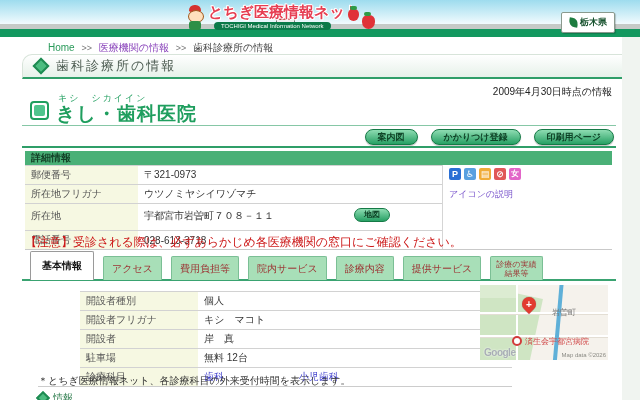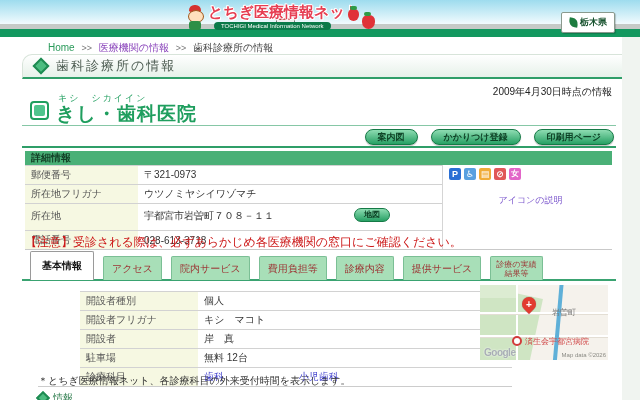--- a/index.html
+++ b/index.html
@@ -79,21 +79,21 @@
   .d-right{position:absolute;right:0;top:0;bottom:0;width:170px;border-left:1px solid #d5d5d5;background:#fff;
       padding:3px 0 0 6px;box-sizing:border-box;}
   .icon-row{display:flex;gap:3px;}
   .sicon{width:12px;height:12px;border-radius:2px;color:#fff;font-size:9px;font-weight:bold;
       display:flex;align-items:center;justify-content:center;line-height:1;}
   .ic-p{background:#2b6fd4;}
   .ic-w{background:#58a0e0;}
   .ic-c{background:#f0ac38;}
   .ic-n{background:#e05858;}
   .ic-f{background:#e265c8;font-size:8px;}
-  .icon-note{font-size:9px;color:#7a55cc;margin-top:14px;cursor:pointer;text-align:center;}
+  .icon-note{font-size:9px;color:#7a55cc;margin-top:8px;cursor:pointer;}
   
   .notice{position:absolute;left:25px;top:234px;font-size:12px;color:#cc1818;}
   
   .tabs{position:absolute;left:30px;top:251px;display:flex;align-items:flex-end;gap:9px;z-index:2;}
   .tab{height:23px;padding:0 8px;background:#a8dfb8;border:1px solid #7bbf95;border-bottom:none;
       font-size:10px;color:#9c3333;display:flex;align-items:center;justify-content:center;cursor:pointer;
       border-radius:2px 2px 0 0;}
   .tab.active{height:28px;background:#fff;border:1px solid #9a9a9a;border-bottom:none;color:#111;
       font-weight:bold;padding:0 11px;}
   .tab.two-line{flex-direction:column;font-size:8px;line-height:9px;padding:0 5px;}
@@ -220,22 +220,22 @@
         <div class="icon-note">アイコンの説明</div>
       </div>
     </div>
   </div>
 
   <div class="notice">【注意】受診される際は、必ずあらかじめ各医療機関の窓口にご確認ください。</div>
 
   <div class="tabs">
     <div class="tab active">基本情報</div>
     <div class="tab">アクセス</div>
+    <div class="tab">費用負担等</div>
     <div class="tab">院内サービス</div>
-    <div class="tab">費用負担等</div>
     <div class="tab">診療内容</div>
     <div class="tab">提供サービス</div>
     <div class="tab two-line">
       <span>診療の実績</span>
       <span>結果等</span>
     </div>
   </div>
   <div class="tab-rule"></div>
 
   <div class="basic">

